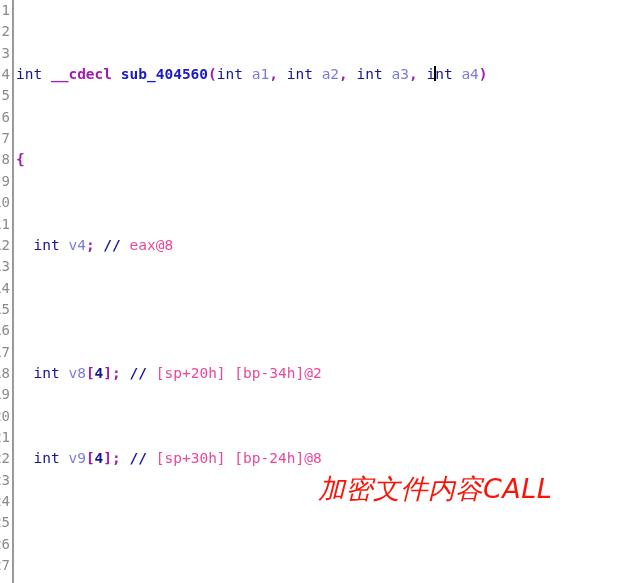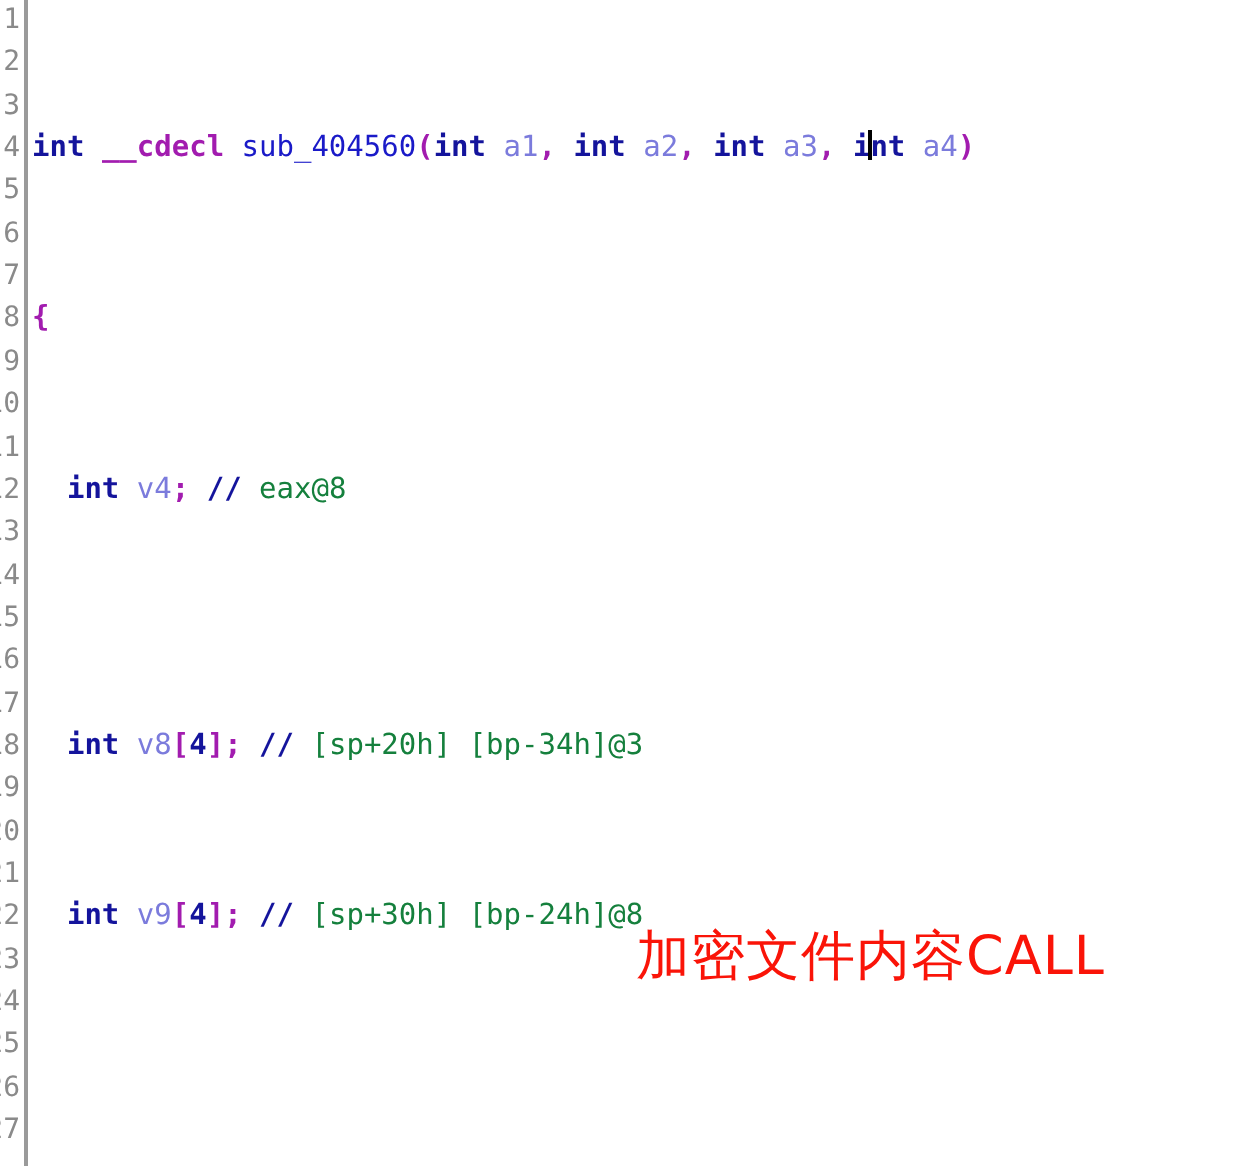--- a/index.html
+++ b/index.html
@@ -63,49 +63,50 @@
     white-space: pre;
     color: #3b3bd0;
   }
   .ln {
     height: 21.35px;
     line-height: 21.35px;
     white-space: pre;
   }
 
   
-  .kw      { color: #14149c; font-weight: bold; }   
-  .fn      { color: #1a1ac8; font-weight: normal; }   
+  .kw      { color: #14149c; font-weight: normal; }   
+  .fn      { color: #1a1ac8; font-weight: bold; }   
   .punc    { color: #a21caf; font-weight: bold; }   
   .num     { color: #14149c; font-weight: bold; }   
   .var     { color: #7b7bdc; }                       
-  .cmt     { color: #15803d; }                       
+  .cmt     { color: #ec4899; }                       
   .cmtmark { color: #14149c; font-weight: bold; }                       
 
   
   .caret {
     display: inline-block;
     width: 2px;
     height: 15px;
     background: #000000;
     vertical-align: -2px;
     margin: 0 -1px;
   }
 
   
   #annotation-overlay {
     position: absolute;
     left: 318px;
-    top: 462px;
+    top: 472px;
     font-family: "DejaVu Sans", "Liberation Sans", sans-serif;
     font-size: 27px;
     line-height: 34px;
     color: #fa1408;
     white-space: nowrap;
     letter-spacing: 0.5px;
+    font-style: italic;
   }
 </style>
 </head>
 <body>
 
 <div id="pseudocode-view">
 
   <div class="gutter">
     <div class="gutter-rule"></div>
     <div class="gutter-num" style="top:0px">1</div>
@@ -140,21 +141,21 @@
   <div class="code">
 
     <div class="ln"><span class="kw">int</span> <span class="punc">__cdecl</span> <span class="fn">sub_404560</span><span class="punc">(</span><span class="kw">int</span> <span class="var">a1</span><span class="punc">,</span> <span class="kw">int</span> <span class="var">a2</span><span class="punc">,</span> <span class="kw">int</span> <span class="var">a3</span><span class="punc">,</span> <span class="kw">i</span><span class="caret"></span><span class="kw">nt</span> <span class="var">a4</span><span class="punc">)</span></div>
 
     <div class="ln"><span class="punc">{</span></div>
 
     <div class="ln">  <span class="kw">int</span> <span class="var">v4</span><span class="punc">;</span> <span class="cmtmark">//</span> <span class="cmt">eax@8</span></div>
 
 
 
-    <div class="ln">  <span class="kw">int</span> <span class="var">v8</span><span class="punc">[</span><span class="num">4</span><span class="punc">];</span> <span class="cmtmark">//</span> <span class="cmt">[sp+20h] [bp-34h]@3</span></div>
+    <div class="ln">  <span class="kw">int</span> <span class="var">v8</span><span class="punc">[</span><span class="num">4</span><span class="punc">];</span> <span class="cmtmark">//</span> <span class="cmt">[sp+20h] [bp-34h]@2</span></div>
 
     <div class="ln">  <span class="kw">int</span> <span class="var">v9</span><span class="punc">[</span><span class="num">4</span><span class="punc">];</span> <span class="cmtmark">//</span> <span class="cmt">[sp+30h] [bp-24h]@8</span></div>
 
     
 
     
 
     
 
     

